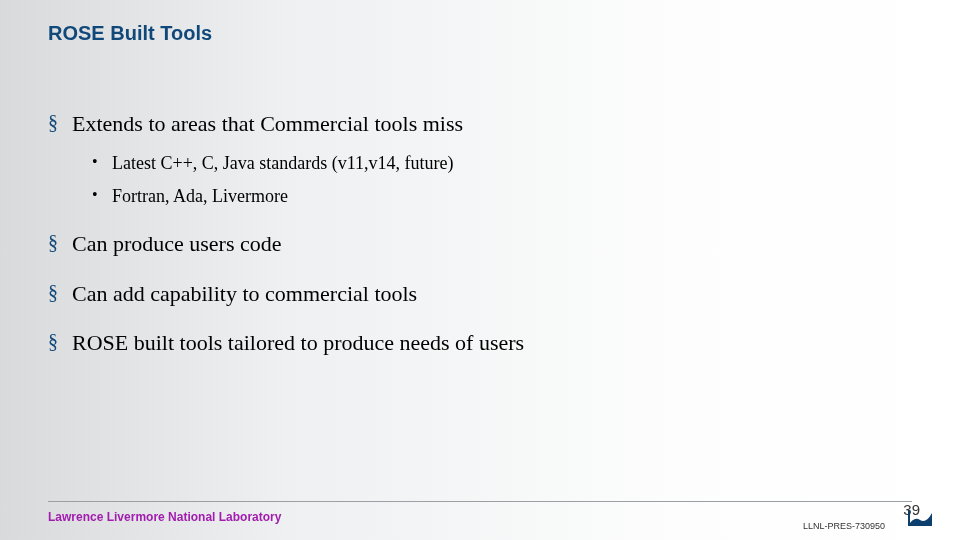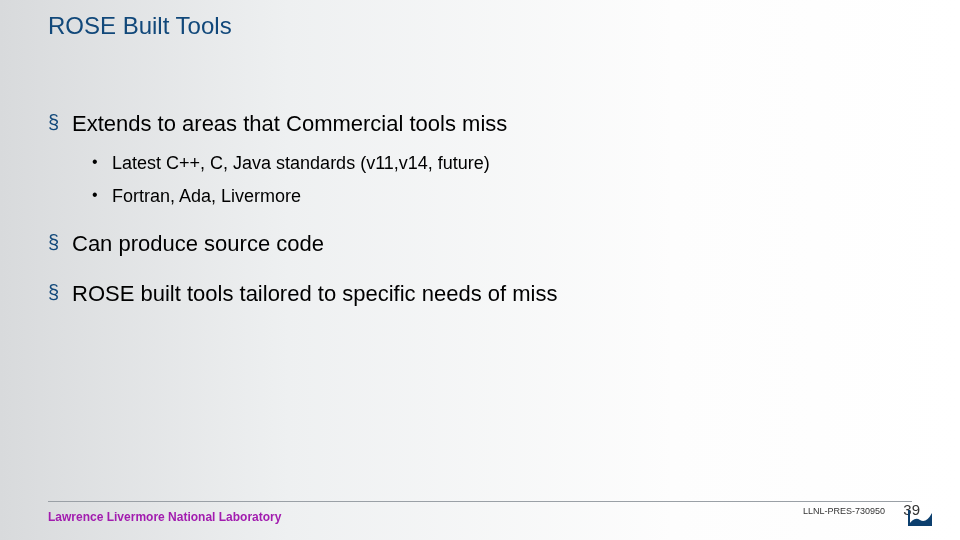--- a/index.html
+++ b/index.html
@@ -5,40 +5,41 @@
   * { margin: 0; padding: 0; box-sizing: border-box; }
   html, body { width: 960px; height: 540px; overflow: hidden; }
   body {
     font-family: Arial, Helvetica, sans-serif;
     background: linear-gradient(to right, #d8dadc 0%, #eef0f1 30%, #fdfdfd 70%, #ffffff 100%);
     position: relative;
     color: #000;
   }
   .title {
     position: absolute;
-    top: 12px;
+    top: 22px;
     left: 48px;
-    font-size: 24px;
-    font-weight: normal;
+    font-size: 20px;
+    font-weight: bold;
     color: #11487a;
   }
   .content {
     position: absolute;
     top: 110px;
     left: 48px;
     right: 48px;
   }
   .main-list { list-style: none; }
   .main-item {
     position: relative;
     padding-left: 24px;
     font-size: 22px;
     color: #000;
     margin-bottom: 22px;
     line-height: 1.25;
+    font-family: Liberation Serif, serif;
   }
   .main-item::before {
     content: "§";
     position: absolute;
     left: 0;
     top: 0;
     color: #11487a;
     font-size: 20px;
   }
   .sub-list {
@@ -74,21 +75,21 @@
     position: absolute;
     left: 48px;
     bottom: 16px;
     font-size: 12px;
     font-weight: bold;
     color: #a21caf;
   }
   .footer-right {
     position: absolute;
     right: 75px;
-    bottom: 24px;
+    bottom: 9px;
     font-size: 9px;
     color: #333;
   }
   .page-num {
     position: absolute;
     right: 40px;
     bottom: 22px;
     font-size: 15px;
     color: #333;
   }
@@ -108,24 +109,27 @@
 <div class="content">
   <ul class="main-list">
     <li class="main-item">
       <span>Extends to areas that Commercial tools miss</span>
       <ul class="sub-list">
         <li class="sub-item">Latest C++, C, Java standards (v11,v14, future)</li>
         <li class="sub-item">Fortran, Ada, Livermore</li>
       </ul>
     </li>
     <li class="main-item">
-      <span>Can produce source code</span>
+      <span>Can produce users code</span>
     </li>
     <li class="main-item">
-      <span>ROSE built tools tailored to specific needs of miss</span>
+      <span>Can add capability to commercial tools</span>
+    </li>
+    <li class="main-item">
+      <span>ROSE built tools tailored to produce needs of users</span>
     </li>
   </ul>
 </div>
 
 <div class="footer-rule"></div>
 <div class="footer-left">Lawrence Livermore National Laboratory</div>
 <div class="footer-right">LLNL-PRES-730950</div>
 <div class="page-num">39</div>
 <svg class="logo" viewBox="0 0 24 16">
   <path d="M0 16 Q6 6 12 10 Q18 14 24 3 L24 16 Z" fill="#0c3f6e"></path>

